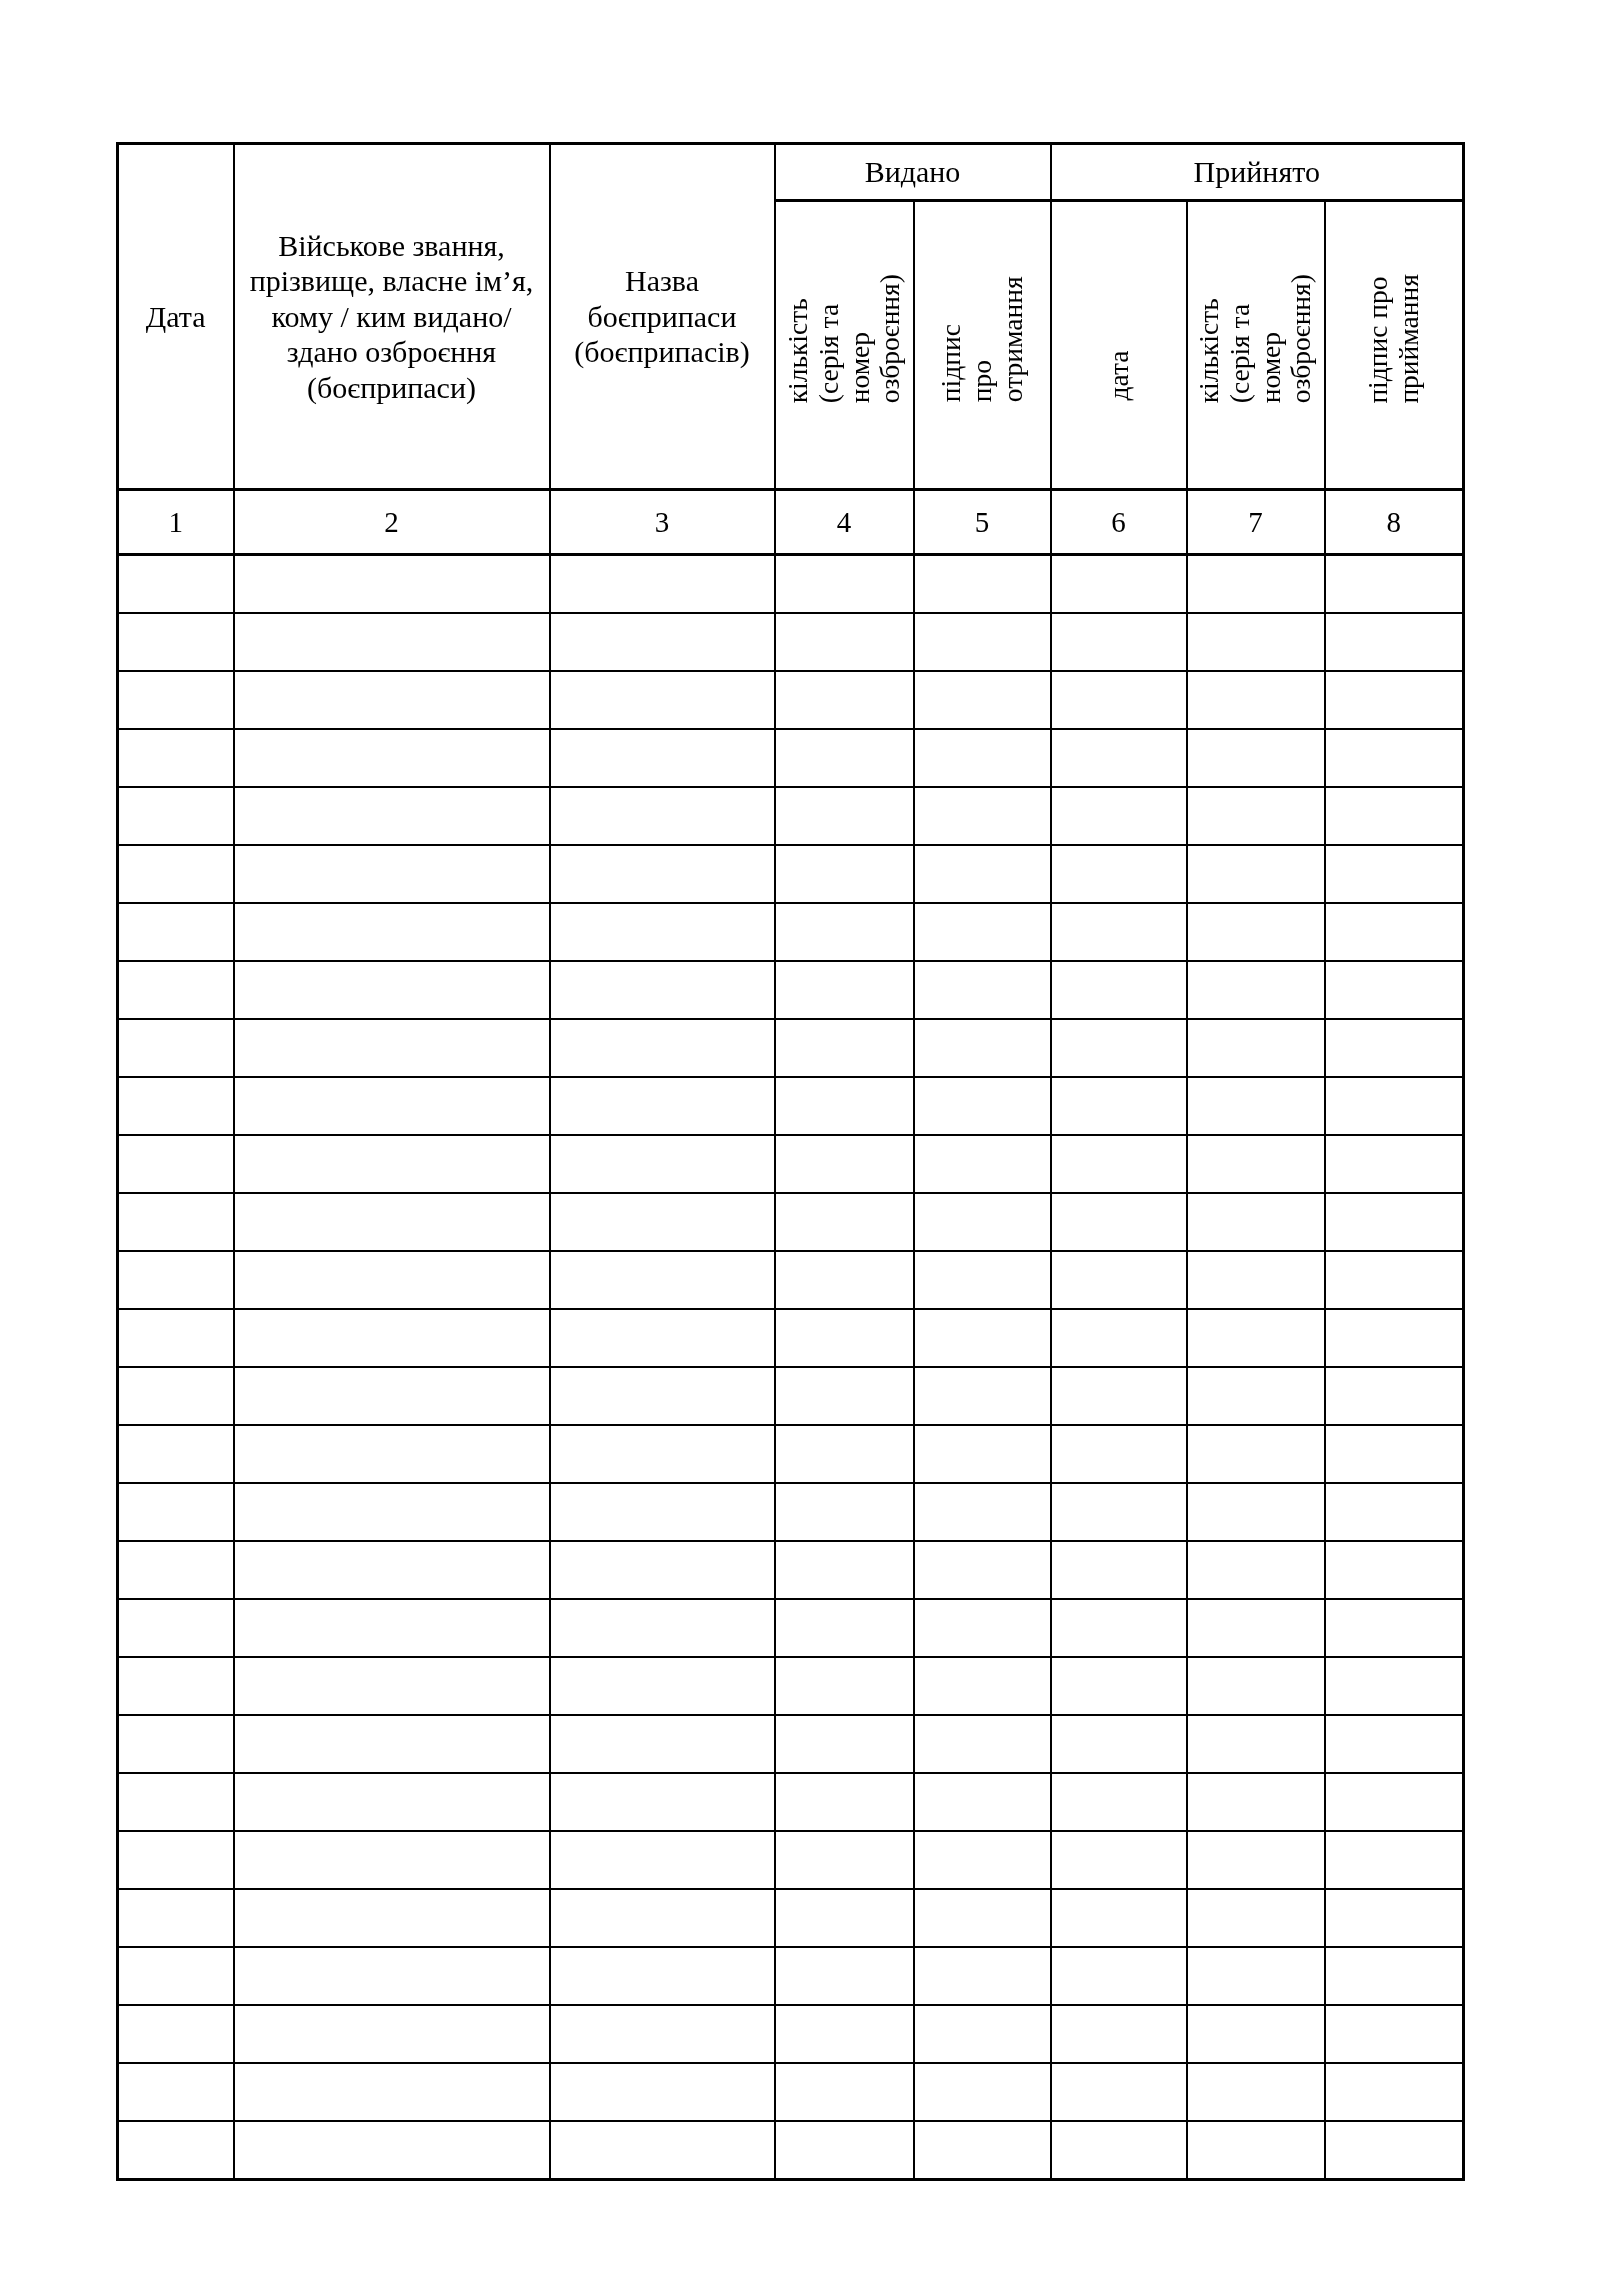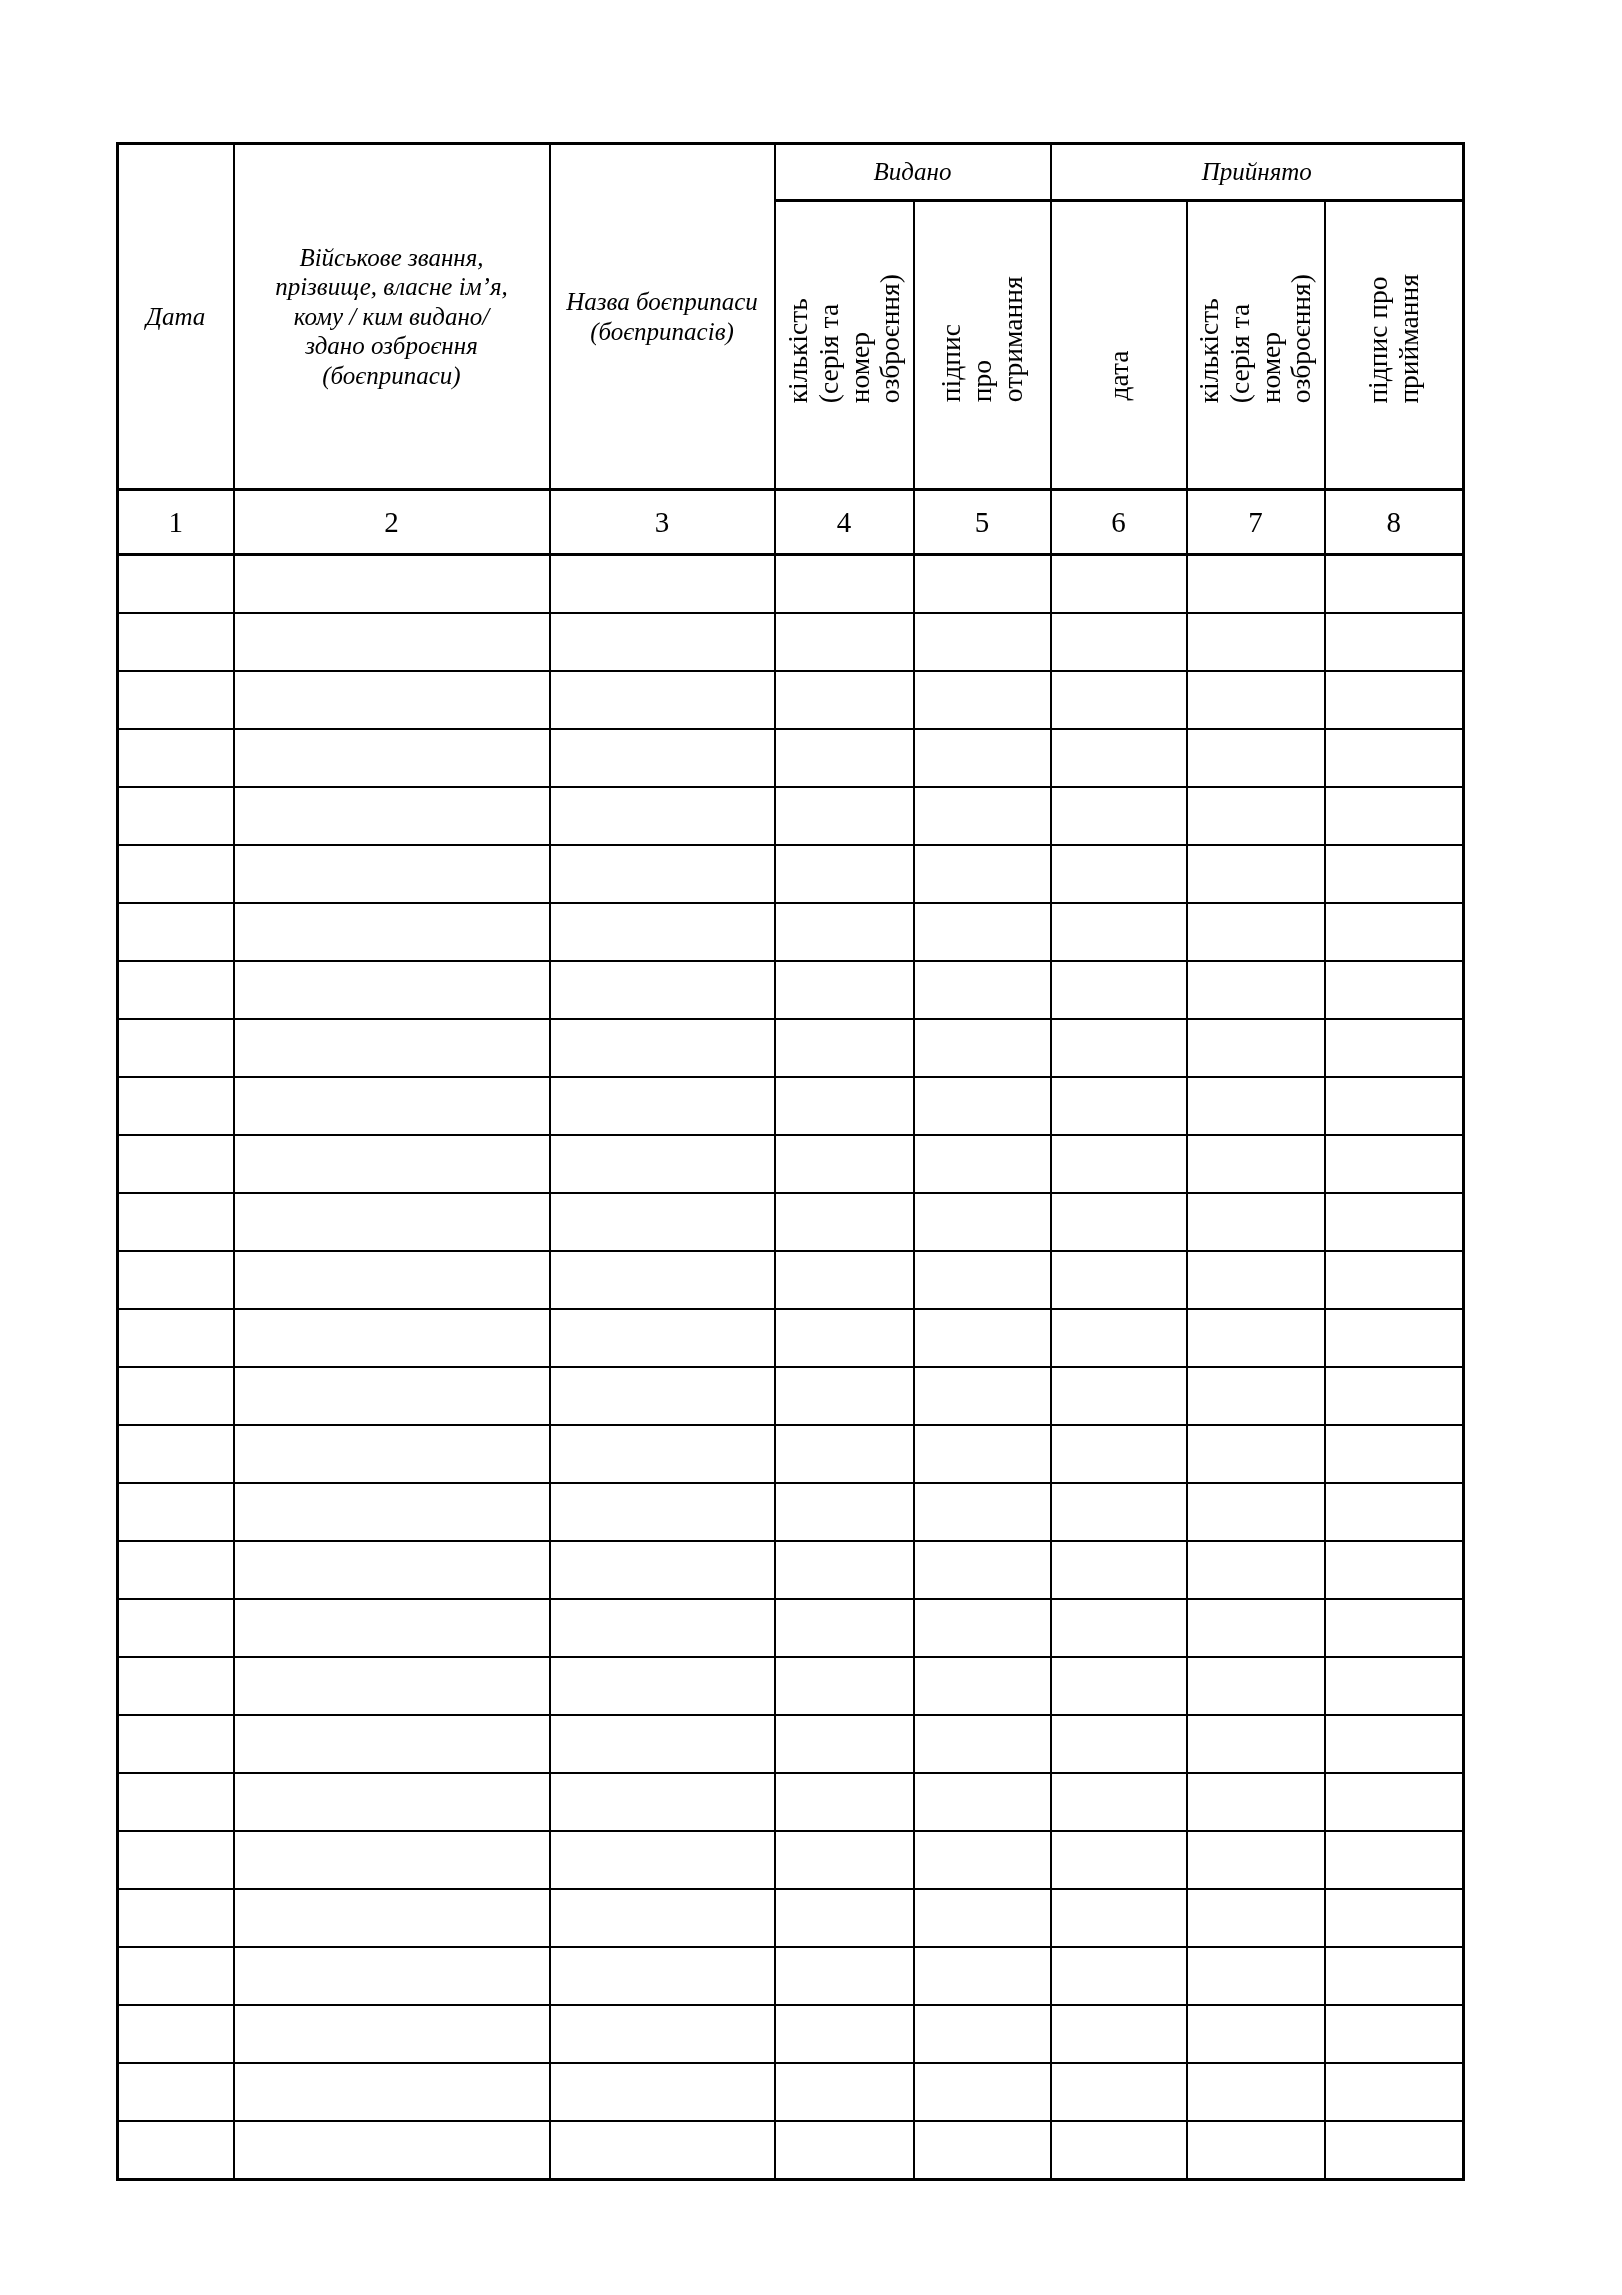--- a/index.html
+++ b/index.html
@@ -29,23 +29,22 @@
     padding: 0;
     vertical-align: middle;
     text-align: center;
     overflow: visible;
   }
   
   tr.group-row td {
     border-top-width: 3.9px;
     border-bottom-width: 3.9px;
     height: 54px;
-    font-size: 25px;
+    font-size: 30px;
     line-height: 1.18;
-    font-style: italic;
   }
   
   td.hcell {
     font-size: 30px;
     line-height: 1.18;
     white-space: pre-line;
     vertical-align: middle;
     text-align: center;
   }
   

